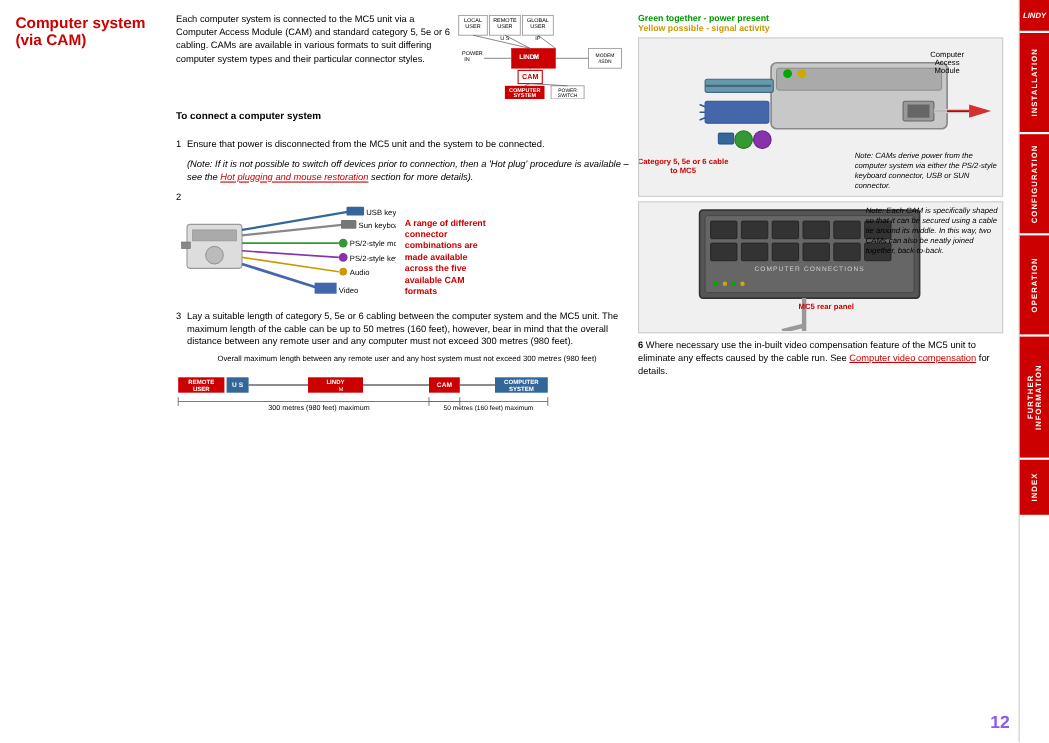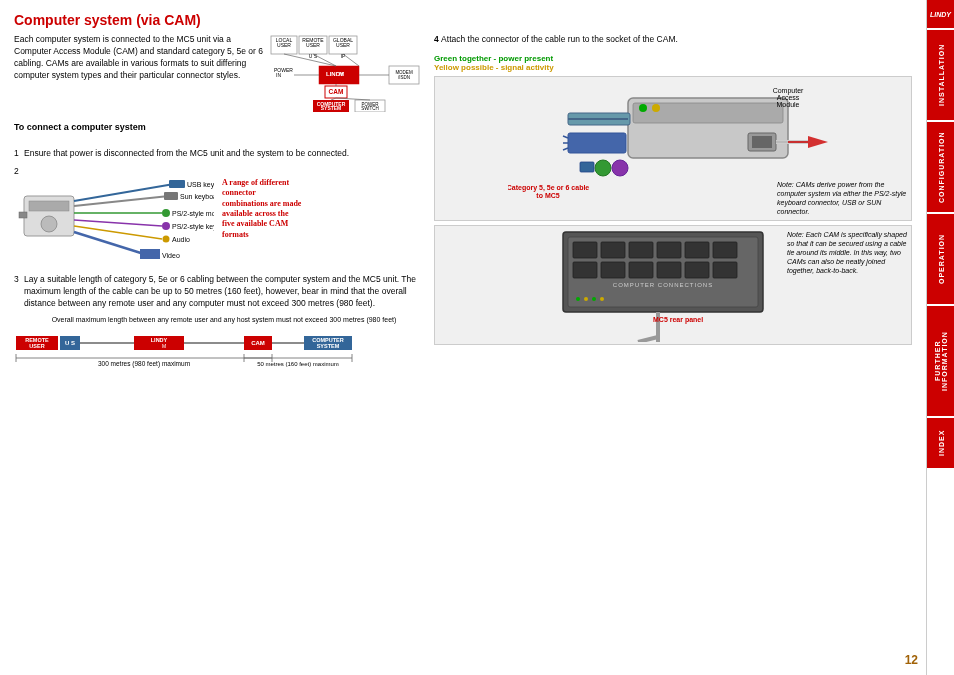--- a/index.html
+++ b/index.html
@@ -66,21 +66,21 @@
 
     
     .main {
       position: absolute;
       left: 0;
       top: 0;
       right: 28px;
       bottom: 0;
       padding: 12px 14px 8px 14px;
       display: flex;
-      flex-direction: column;
+      flex-direction: row;
     }
 
     .page-title {
       color: #cc0000;
       font-size: 14px;
       font-weight: bold;
       margin-bottom: 6px;
     }
 
     .content-area {
@@ -185,23 +185,23 @@
       display: flex;
       align-items: center;
       justify-content: center;
       margin: 4px 0;
     }
 
     .page-num {
       position: absolute;
       bottom: 8px;
       right: 36px;
-      font-size: 12px;
-      font-weight: bold;
-      color: #a16207;
+      font-size: 16px;
+      font-weight: bold;
+      color: #8b5cf6;
     }
 
     .top-diagram-wrapper {
       display: flex;
       gap: 4px;
       margin-bottom: 8px;
       align-items: flex-start;
     }
 
     .diagram-svg-area {
@@ -309,20 +309,23 @@
         </div>
       </div>
 
       <div class="section-heading">To connect a computer system</div>
 
       <div class="step">
         <span class="step-num">1</span>
         <span>Ensure that power is disconnected from the MC5 unit and the system to be connected.</span>
       </div>
 
+      <div class="step" style="font-style:italic; padding-left:10px;">
+        <span>(Note: If it is not possible to switch off devices prior to connection, then a 'Hot plug' procedure is available – see the </span><a class="link"><span>Hot plugging and mouse restoration</span></a><span> section for more details).</span>
+      </div>
 
       <div class="step">
         <span class="step-num">2</span>
       </div>
 
       <div class="cam-area-wrapper">
         <div class="cam-connectors-svg">
           
           <svg width="200" height="100">
 
@@ -349,21 +352,21 @@
 
             <line x1="60" y1="60" x2="148" y2="73" stroke="#cc9900" stroke-width="1.5"></line>
             <circle cx="152" cy="73" r="3.5" fill="#cc9900"></circle>
             <text x="158" y="76" font-size="7" fill="#000">Audio</text>
 
             <line x1="60" y1="66" x2="130" y2="88" stroke="#4466aa" stroke-width="2.5"></line>
             <rect x="126" y="83" width="20" height="10" fill="#4466aa"></rect>
             <text x="148" y="92" font-size="7" fill="#000">Video</text>
           </svg>
         </div>
-        <div class="cam-label-red" style="margin-top:12px;font-family:Liberation Serif, serif;">A range of different connector combinations are made available across the five available CAM formats</div>
+        <div class="cam-label-red" style="margin-top:24px;">A range of different connector combinations are made available across the five available CAM formats</div>
       </div>
 
       <div class="step">
         <span class="step-num">3</span>
         <span>Lay a suitable length of category 5, 5e or 6 cabling between the computer system and the MC5 unit. The maximum length of the cable can be up to 50 metres (160 feet), however, bear in mind that the overall distance between any remote user and any computer must not exceed 300 metres (980 feet).</span>
       </div>
 
       <div class="bottom-cable-wrapper">
         <div class="cable-title" style="font-size:7px; text-align:center; margin-bottom:3px;">Overall maximum length between any remote user and any host system must not exceed 300 metres (980 feet)</div>
         <svg width="390" height="44">
@@ -401,23 +404,20 @@
           <line x1="338" y1="28" x2="338" y2="36" stroke="#666" stroke-width="0.8"></line>
           <line x1="230" y1="32" x2="338" y2="32" stroke="#666" stroke-width="0.8"></line>
           <text x="284" y="40" text-anchor="middle" font-size="6" fill="#000">50 metres (160 feet) maximum</text>
         </svg>
       </div>
 
     </div>
 
     <div class="right-col">
 
-      <div class="step-right">
-        <strong>4</strong>&nbsp;<span>Attach the connector of the cable run to the socket of the CAM.</span>
-      </div>
 
       <div>
         <div class="green-indicator">Green together - power present</div>
         <div class="yellow-indicator">Yellow possible - signal activity</div>
       </div>
 
       <div class="cam-photo-area" style="position:relative; height:145px; margin: 4px 0; background:#f0f0f0; border:1px solid #ccc; overflow:hidden;">
         <svg width="330" height="140">
 
           <rect x="120" y="20" width="160" height="60" rx="5" fill="#c8c8c8" stroke="#888" stroke-width="1.5"></rect>
@@ -491,19 +491,22 @@
 
           <line x1="150" y1="85" x2="150" y2="115" stroke="#999" stroke-width="4"></line>
           <line x1="150" y1="110" x2="130" y2="115" stroke="#999" stroke-width="4"></line>
 
           <text x="145" y="95" font-size="7" fill="#cc0000" font-weight="bold">MC5 rear panel</text>
         </svg>
 
         <div style="position:absolute; top:4px; right:4px; font-size:7px; font-style:italic; max-width:120px; line-height:1.3;">Note: Each CAM is specifically shaped so that it can be secured using a cable tie around its middle. In this way, two CAMs can also be neatly joined together, back-to-back.</div>
       </div>
 
+      <div class="step-right" style="margin-top:5px;">
+        <strong>6</strong>&nbsp;<span>Where necessary use the in-built video compensation feature of the MC5 unit to eliminate any effects caused by the cable run. See </span><a class="link"><span>Computer video compensation</span></a><span> for details.</span>
+      </div>
 
     </div>
   </div>
 
 </div>
 
 <div class="page-num">12</div>
 
 </body></html>

